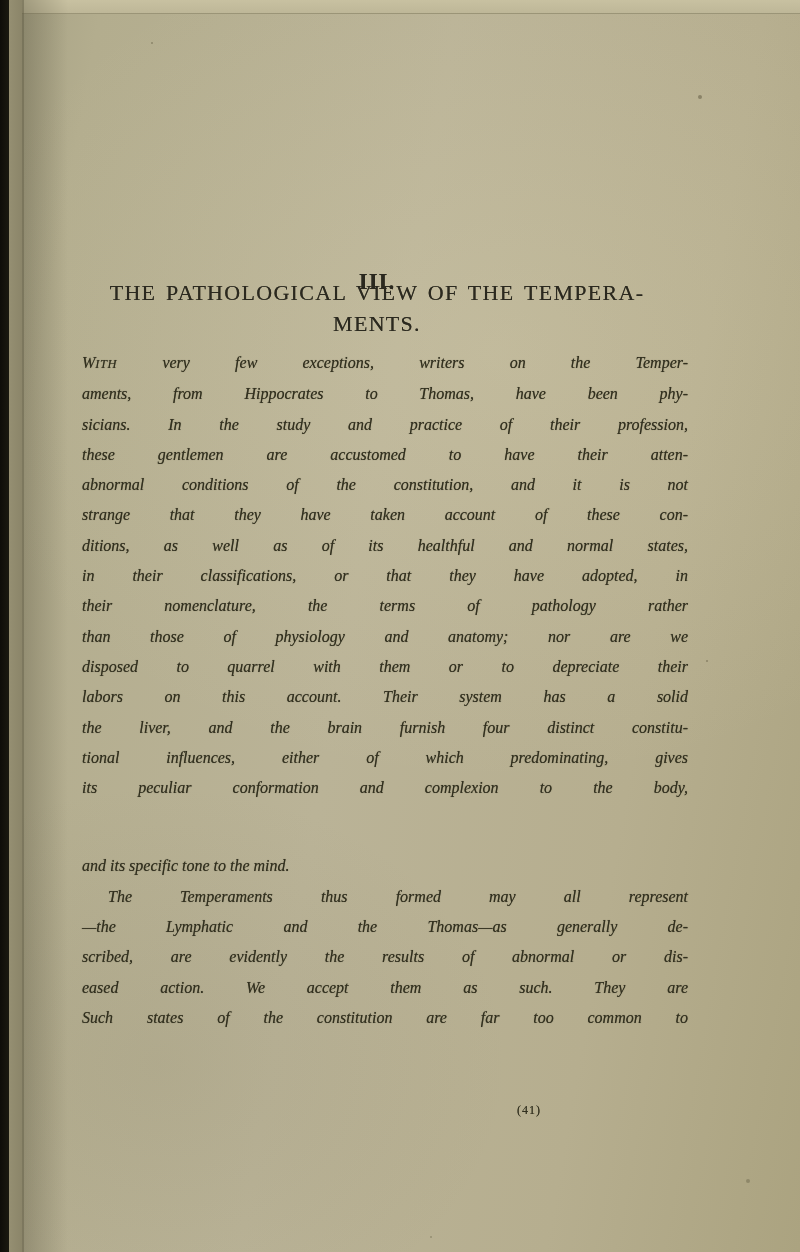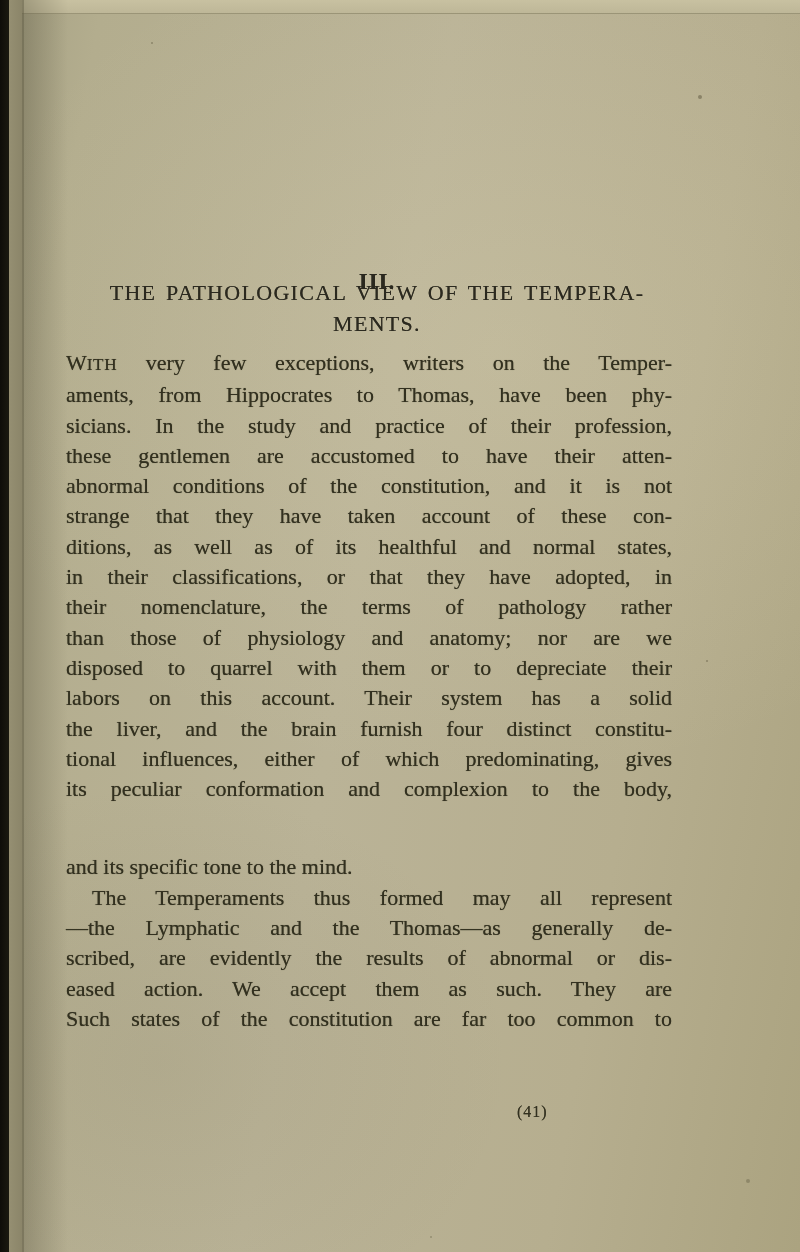--- a/index.html
+++ b/index.html
@@ -64,32 +64,33 @@
   .chapter-title {
     position: absolute; left: 74px; top: 271px; width: 606px;
     text-align: center;
     font-size: 22px; font-weight: normal; line-height: 31px;
     letter-spacing: 1.3px; word-spacing: 3px;
     color: #2b291f;
     text-shadow: 0 0 0.6px rgba(43,41,31,0.7);
     margin-top: 6px;
   }
   .body-text {
-    position: absolute; left: 66px; top: 348px; width: 606px;
-    font-size: 22px; line-height: 30.3px;
+    position: absolute; left: 82px; top: 348px; width: 606px;
+    font-size: 16px; line-height: 30.3px;
     color: #32301f;
     text-shadow: 0 0 0.7px rgba(50,48,31,0.75);
+    font-style: italic;
   }
   .line { text-align: justify; text-align-last: justify; }
   .line.end { text-align: left; text-align-last: left; margin-top: 48px; }
   .line.indent { text-indent: 26px; }
   .sc { font-size: 0.78em; letter-spacing: 0.6px; }
   .page-number {
     position: absolute; left: 517px; top: 1103px;
-    font-size: 16px; letter-spacing: 1px;
+    font-size: 12px; letter-spacing: 1px;
     color: #32301f;
     text-shadow: 0 0 0.6px rgba(50,48,31,0.7);
   }
 </style>
 </head>
 <body>
 
 <div class="scan">
   <div class="edge-top"></div>
   <div class="edge-black"></div>

